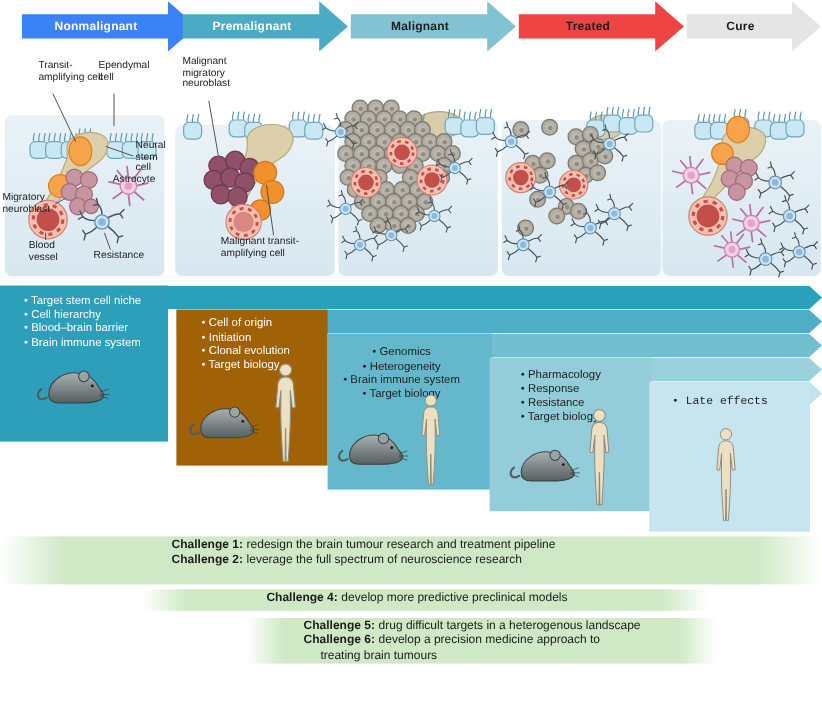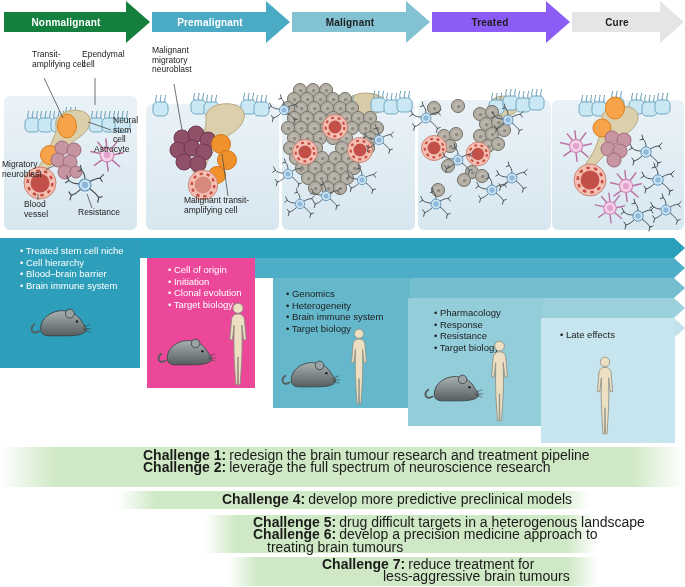--- a/index.html
+++ b/index.html
@@ -3,24 +3,24 @@
 <meta charset="utf-8">
 <style>
   html,body{margin:0;padding:0;background:#fff;}
   .canvas{position:relative;width:685px;height:587px;background:#fff;overflow:hidden;
           font-family:"Liberation Sans",sans-serif;}
 
   
   .arrow{position:absolute;top:1px;height:42px;display:flex;align-items:center;justify-content:center;
          clip-path:polygon(0 26%,calc(100% - 24px) 26%,calc(100% - 24px) 0%,100% 50%,calc(100% - 24px) 100%,calc(100% - 24px) 74%,0 74%);}
   .arrow span{font-size:10px;font-weight:bold;padding-right:22px;color:#1d1d1b;letter-spacing:.2px;}
-  .a1{left:4px;width:146px;background:#15803d;}   .a1 span{color:#fff;}
+  .a1{left:18px;width:146px;background:#3b82f6;}   .a1 span{color:#fff;}
   .a2{left:152px;width:138px;background:#4babc5;} .a2 span{color:#fff;}
   .a3{left:292px;width:138px;background:#82c2d2;}
-  .a4{left:432px;width:138px;background:#8b5cf6;}
+  .a4{left:432px;width:138px;background:#ef4444;}
   .a5{left:572px;width:112px;background:#e5e5e5;}
 
   
   .panel{position:absolute;border-radius:6px;background:linear-gradient(180deg,#eaf2f7 0%,#d7e7f0 100%);}
   .p1{left:4px;top:96px;width:133px;height:134px;}
   .p2{left:146px;top:104px;width:133px;height:126px;}
   .p3{left:282px;top:100px;width:133px;height:130px;}
   .p4{left:418px;top:100px;width:133px;height:130px;}
   .p5{left:552px;top:100px;width:132px;height:130px;}
   .psvg{position:absolute;top:48px;width:133px;height:182px;overflow:visible;}
@@ -30,41 +30,41 @@
   
   .band{position:absolute;height:20px;
         clip-path:polygon(0 0,calc(100% - 11px) 0,100% 50%,calc(100% - 11px) 100%,0 100%);}
   .band1{left:0;top:238px;width:685px;background:#29a0bc;}
   .band2{left:147px;top:258px;width:538px;background:#4faec7;}
   .band3{left:273px;top:278px;width:412px;background:#73bfd0;}
   .band4{left:408px;top:298px;width:277px;background:#9bd1dd;}
   .band5{left:541px;top:318px;width:144px;background:#c3e3ec;}
   .sbox{position:absolute;}
   .b1{left:0;top:238px;width:140px;height:130px;background:#2d9fba;}
-  .b2{left:147px;top:258px;width:108px;height:130px;background:#ec4899;}
-  .b3{left:273px;top:278px;width:137px;height:130px;background:#65b8cb;}
+  .b2{left:147px;top:258px;width:126px;height:130px;background:#a16207;}
+  .b3{left:273px;top:278px;width:137px;height:130px;background:#65b8cb;text-align:center;}
   .b4{left:408px;top:298px;width:135px;height:128px;background:#93cdda;}
-  .b5{left:541px;top:318px;width:134px;height:125px;background:#c7e5ee;}
+  .b5{left:541px;top:318px;width:134px;height:125px;background:#c7e5ee;font-family:Liberation Mono, monospace;}
   .bullets{position:absolute;font-size:9.5px;line-height:11.5px;}
   .b1 .bullets{left:20px;top:7px;color:#fff;}
   .b2 .bullets{left:21px;top:6px;color:#fff;}
   .b3 .bullets{left:13px;top:10px;color:#1c1c1c;}
   .b4 .bullets{left:26px;top:9px;color:#1c1c1c;}
   .b5 .bullets{left:19px;top:11px;color:#1c1c1c;}
   .bullet{padding-left:8px;text-indent:-8px;}
   .bullet::before{content:"• ";}
   .model{position:absolute;overflow:visible;}
 
   
   .gbar{position:absolute;background:linear-gradient(90deg,rgba(207,233,198,0) 0%,#cfe9c6 8%,#cfe9c6 92%,rgba(207,233,198,0) 100%);}
   .g1{left:0;top:447px;width:685px;height:40px;}
   .g2{left:118px;top:491px;width:472px;height:18px;}
   .g3{left:205px;top:515px;width:392px;height:38px;}
   .g4{left:228px;top:557px;width:370px;height:29px;}
-  .chtext{position:absolute;font-size:14px;line-height:12.4px;color:#1b1b19;white-space:nowrap;}
+  .chtext{position:absolute;font-size:10px;line-height:12.4px;color:#1b1b19;white-space:nowrap;}
   .g1 .chtext{left:143px;top:2px;}
   .g2 .chtext{left:104px;top:2px;}
   .g3 .chtext{left:48px;top:1px;}
   .g4 .chtext{left:94px;top:1px;}
   .chline b{font-weight:bold;margin-right:3px;}
   .ind-a{margin-left:14px;} .ind-b{margin-left:61px;}
   .defs{position:absolute;width:0;height:0;}
 </style>
 </head>
 <body>
@@ -383,21 +383,21 @@
 amplifying cell</div>
 
   <div class="band band1"></div>
   <div class="band band2"></div>
   <div class="band band3"></div>
   <div class="band band4"></div>
   <div class="band band5"></div>
 
   <div class="sbox b1">
     <div class="bullets">
-      <div class="bullet">Treated stem cell niche</div>
+      <div class="bullet">Target stem cell niche</div>
       <div class="bullet">Cell hierarchy</div>
       <div class="bullet">Blood–brain barrier</div>
       <div class="bullet">Brain immune system</div>
     </div>
     <svg class="model" style="left:30px;top:64px;" width="62" height="41" viewBox="0 0 70 46">
         <use href="#mouse"></use>
       </svg>
   </div>
   <div class="sbox b2">
     <div class="bullets">
@@ -461,20 +461,14 @@
       <div class="chline"><b>Challenge 4:</b><span>develop more predictive preclinical models</span></div>
     </div>
   </div>
   <div class="gbar g3">
     <div class="chtext">
       <div class="chline"><b>Challenge 5:</b><span>drug difficult targets in a heterogenous landscape</span></div>
       <div class="chline"><b>Challenge 6:</b><span>develop a precision medicine approach to</span></div>
       <div class="chline ind-a"><span>treating brain tumours</span></div>
     </div>
   </div>
-  <div class="gbar g4">
-    <div class="chtext">
-      <div class="chline"><b>Challenge 7:</b><span>reduce treatment for</span></div>
-      <div class="chline ind-b"><span>less-aggressive brain tumours</span></div>
-    </div>
-  </div>
 
 </div>
 
 </body></html>

